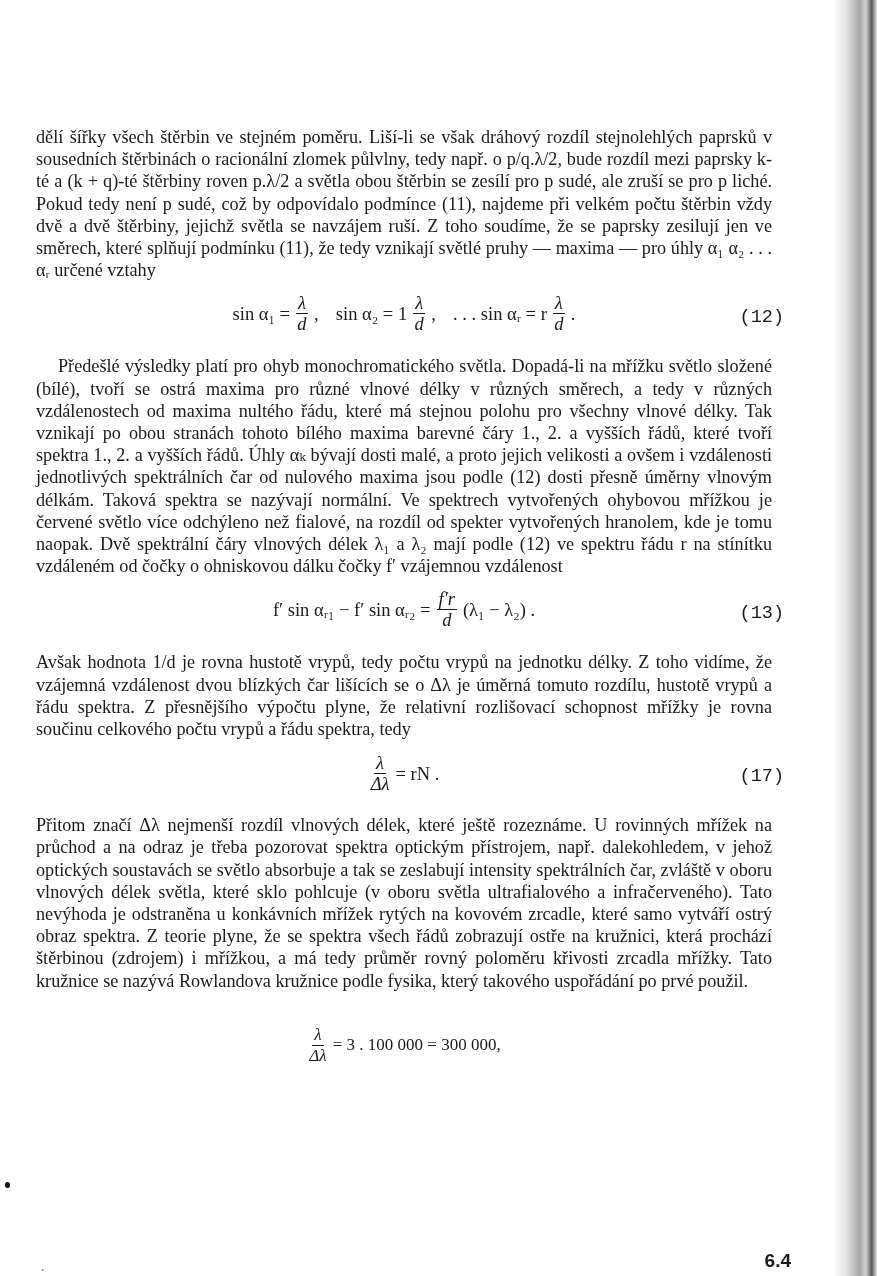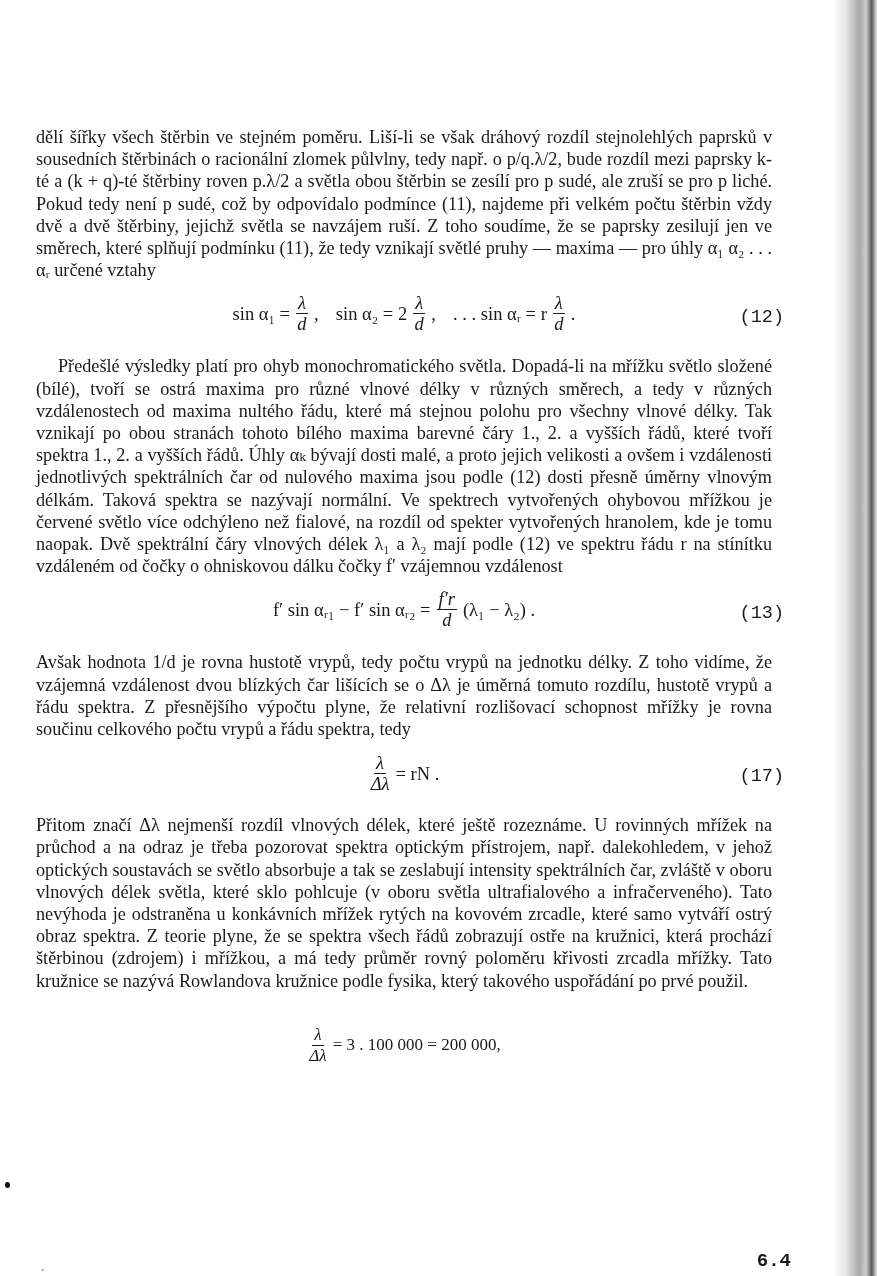--- a/index.html
+++ b/index.html
@@ -28,21 +28,21 @@
   .eq .body { display: inline-flex; align-items: center; gap: 4px; }
   .eq .num { position: absolute; right: 0; top: 50%; transform: translateY(-50%); font-family: Liberation Mono, monospace; }
   .frac { display: inline-flex; flex-direction: column; align-items: center; vertical-align: middle; margin: 0 2px; line-height: 20px; }
   .frac .top { border-bottom: 1px solid #1a1a1a; padding: 0 2px; font-style: italic; }
   .frac .bot { font-style: italic; }
   .i { }
   .b { font-weight: bold; }
   .gap { height: 14px; }
   .pagenum {
     position: absolute; right: 86px; top: 1250px;
-    font-family: Liberation Mono, monospace; font-weight: bold; font-size: 19px;
+    font-family: Liberation Sans, sans-serif; font-weight: bold; font-size: 19px;
   }
   .pagenum-left {
     position: absolute; left: 40px; top: 1262px;
     font-size: 16px; color: #555; opacity: .7;
   }
   .dot { position: absolute; left: 5px; top: 1182px; width: 5px; height: 6px; background: #111; border-radius: 50%; }
 </style>
 </head>
 <body>
 
@@ -52,21 +52,21 @@
   <p>dělí šířky všech štěrbin ve stejném poměru. Liší-li se však dráhový rozdíl stejnolehlých paprsků v sousedních štěrbinách o racionální zlomek půlvlny, tedy např. o p/q.λ/2, bude rozdíl mezi paprsky k-té a (k + q)-té štěrbiny roven p.λ/2 a světla obou štěrbin se zesílí pro p sudé, ale zruší se pro p liché. Pokud tedy není p sudé, což by odpovídalo podmínce (11), najdeme při velkém počtu štěrbin vždy dvě a dvě štěrbiny, jejichž světla se navzájem ruší. Z toho soudíme, že se paprsky zesilují jen ve směrech, které splňují podmínku (11), že tedy vznikají světlé pruhy — maxima — pro úhly α₁ α₂ . . . αᵣ určené vztahy</p>
 
   <div class="eq">
     <span class="body">
       <span>sin α₁ =</span>
       <span class="frac">
           <span class="top">λ</span>
           <span class="bot">d</span>
         </span>
       <span>,</span>&nbsp;&nbsp;
-      <span>sin α₂ = 2</span>
+      <span>sin α₂ = 1</span>
       <span class="frac">
           <span class="top">λ</span>
           <span class="bot">d</span>
         </span>
       <span>,</span>&nbsp;&nbsp;
       <span>. . . sin αᵣ = r</span>
       <span class="frac">
           <span class="top">λ</span>
           <span class="bot">d</span>
         </span>
@@ -105,20 +105,20 @@
   <p>Přitom značí Δλ nejmenší rozdíl vlnových délek, které ještě rozeznáme. U rovinných mřížek na průchod a na odraz je třeba pozorovat spektra optickým přístrojem, např. dalekohledem, v jehož optických soustavách se světlo absorbuje a tak se zeslabují intensity spektrálních čar, zvláště v oboru vlnových délek světla, které sklo pohlcuje (v oboru světla ultrafialového a infračerveného). Tato nevýhoda je odstraněna u konkávních mřížek rytých na kovovém zrcadle, které samo vytváří ostrý obraz spektra. Z teorie plyne, že se spektra všech řádů zobrazují ostře na kružnici, která prochází štěrbinou (zdrojem) i mřížkou, a má tedy průměr rovný poloměru křivosti zrcadla mřížky. Tato kružnice se nazývá Rowlandova kružnice podle fysika, který takového uspořádání po prvé použil.</p>
 
   <div class="gap"></div>
 
   <div class="eq" style="font-size:17px;">
     <span class="body">
       <span class="frac">
           <span class="top">λ</span>
           <span class="bot">Δλ</span>
         </span>
-      <span>= 3 . 100 000 = 200 000,</span>
+      <span>= 3 . 100 000 = 300 000,</span>
     </span>
   </div>
 </div>
 
 <div class="dot"></div>
 <div class="pagenum-left">·</div>
 <div class="pagenum">6.4</div>
 
 </body></html>

